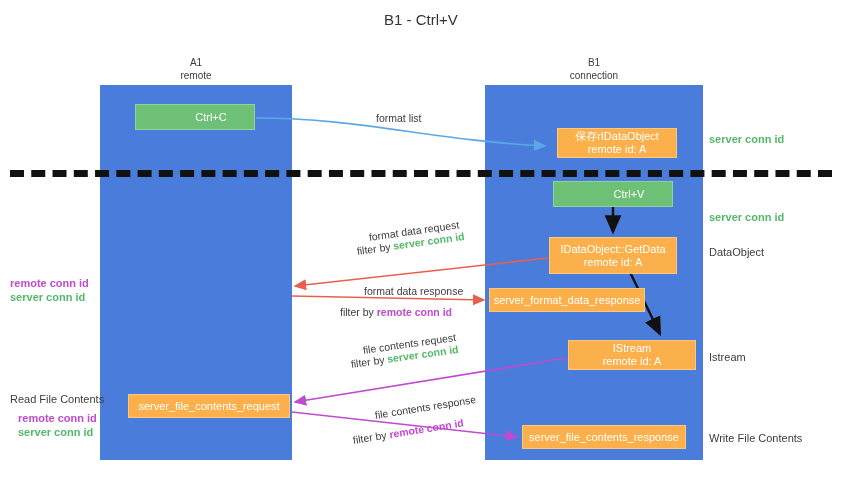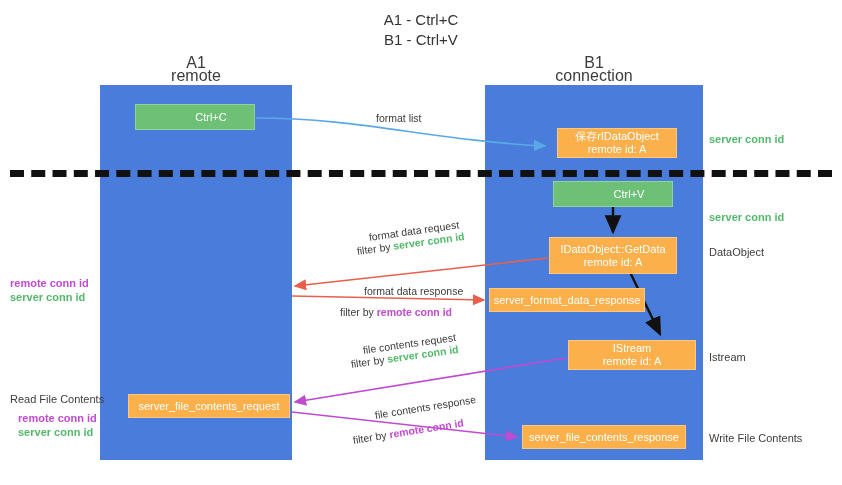--- a/index.html
+++ b/index.html
@@ -9,21 +9,21 @@
     font-family:"Liberation Sans", sans-serif;
     overflow:hidden;
   }
   #stage{position:relative;width:842px;height:485px;}
 
   
   .lane{position:absolute;background:#4a7ddb;}
   #lane-a1{left:100px;top:85px;width:192px;height:375px;}
   #lane-b1{left:485px;top:85px;width:218px;height:375px;}
 
-  .lane-head{position:absolute;text-align:center;font-size:16px;color:#3c3c3c;line-height:13px;}
+  .lane-head{position:absolute;text-align:center;font-size:10px;color:#3c3c3c;line-height:13px;}
   #head-a1{left:100px;top:56px;width:192px;}
   #head-b1{left:485px;top:56px;width:218px;}
 
   
   #title{position:absolute;left:0;top:10px;width:842px;text-align:center;
          font-size:15px;color:#333;line-height:20px;}
 
   
   #dash{position:absolute;left:10px;top:170px;width:822px;height:0;
         border-top:7px dashed #111;}
@@ -74,21 +74,20 @@
 
   svg#wires{position:absolute;left:0;top:0;width:842px;height:485px;
             pointer-events:none;}
 </style>
 </head>
 <body>
 
 <div id="stage">
 
   <div id="title">
-    <div>A1 - Ctrl+C</div>
     <div>B1 - Ctrl+V</div>
   </div>
 
   <div class="lane-head" id="head-a1">
     <div>A1</div>
     <div>remote</div>
   </div>
   <div class="lane-head" id="head-b1">
     <div>B1</div>
     <div>connection</div>

